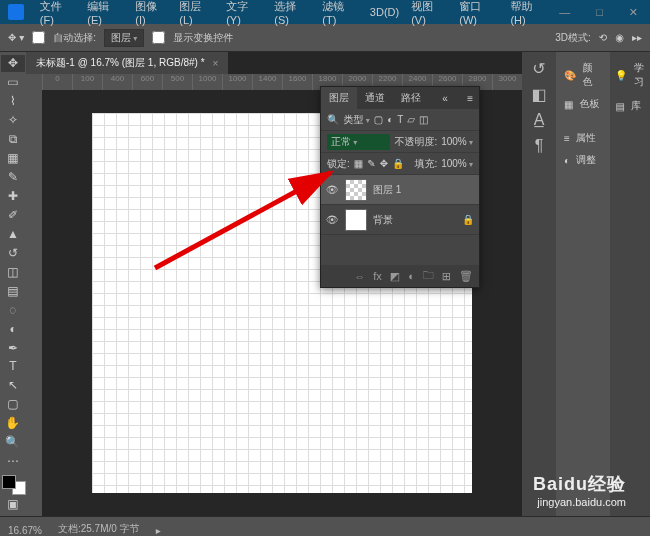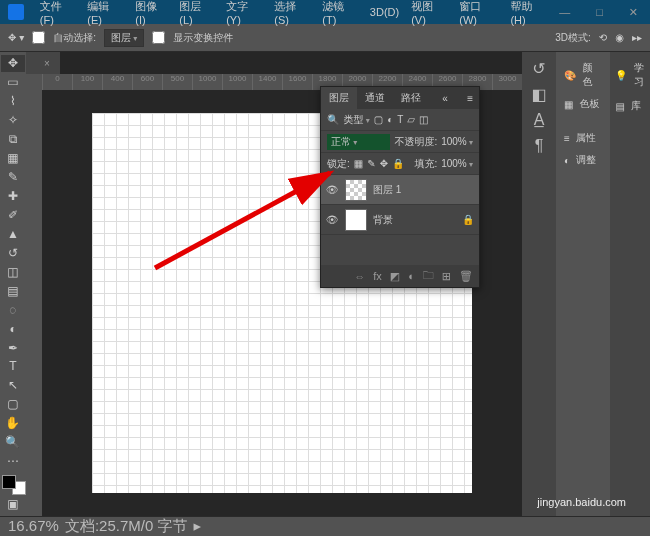--- a/index.html
+++ b/index.html
@@ -31,21 +31,21 @@
     linear-gradient(90deg, #ddd 1px, transparent 1px),
     linear-gradient(#999 1px, transparent 1px),
     linear-gradient(90deg, #999 1px, transparent 1px);
   background-size: 12px 12px, 12px 12px, 60px 60px, 60px 60px;
 }
 .right-panels { width: 145px; background: #535353; display: flex; }
 .collapsed-col { width: 34px; background: #454545; display: flex; flex-direction: column; gap: 6px; padding: 6px 0; align-items: center; }
 .collapsed-col .pi { width: 24px; height: 20px; color: #bbb; display: flex; align-items: center; justify-content: center; }
 .panel-list { flex: 1; display: flex; flex-direction: column; padding: 6px 4px; gap: 2px; }
 .pitem { display: flex; align-items: center; gap: 6px; font-size: 10px; color: #ccc; padding: 3px 4px; }
-.statusbar { height: 20px; background: #525252; display: flex; align-items: flex-start; font-size: 15px; color: #bbb; padding: 0 8px; gap: 6px; border-top: 1px solid #2a2a2a; }
+.statusbar { height: 20px; background: #525252; display: flex; align-items: flex-end; font-size: 10px; color: #bbb; padding: 0 8px; gap: 16px; border-top: 1px solid #2a2a2a; }
 .layers-panel { position: absolute; left: 320px; top: 86px; width: 160px; background: #454545; border: 1px solid #222; font-size: 10px; color: #ccc; box-shadow: 0 2px 8px rgba(0,0,0,0.5); }
 .layers-panel .tabs { display: flex; background: #383838; height: 22px; align-items: center; }
 .layers-panel .tabs span { padding: 0 8px; height: 100%; display: flex; align-items: center; }
 .layers-panel .tabs span.active { background: #454545; }
 .layers-panel .tabs .menu { margin-left: auto; padding: 0 6px; }
 .lp-row { display: flex; align-items: center; height: 22px; padding: 0 6px; gap: 4px; border-bottom: 1px solid #3a3a3a; }
 .layer { display: flex; align-items: center; height: 30px; padding: 0 4px; gap: 6px; border-bottom: 1px solid #3a3a3a; }
 .layer.sel { background: #5a5a5a; }
 .layer .eye { width: 14px; text-align: center; }
 .layer .thumb { width: 22px; height: 22px; border: 1px solid #666; }
@@ -121,20 +121,21 @@
     <div class="tool">⋯</div>
     <div class="swatches">
       <div class="fg"></div>
       <div class="bg"></div>
     </div>
     <div class="tool">▣</div>
   </div>
 
   <div class="canvas-area">
     <div class="tab">
+      <span>未标题-1 @ 16.7% (图层 1, RGB/8#) *</span>
       <span class="x">×</span>
     </div>
     <div class="ruler-h">
       <span>0</span>
       <span>100</span>
       <span>400</span>
       <span>600</span>
       <span>500</span>
       <span>1000</span>
       <span>1000</span>
@@ -259,14 +260,15 @@
 <svg class="arrow" width="220" height="120">
   <defs>
       <marker id="ah" markerWidth="10" markerHeight="10" refX="8" refY="3" orient="auto">
         <path d="M0,0 L0,6 L9,3 z" fill="#e30000"></path>
       </marker>
     </defs>
   <line x1="10" y1="110" x2="185" y2="15" stroke="#e30000" stroke-width="5" marker-end="url(#ah)"></line>
 </svg>
 
 <div class="watermark">
+  <div class="big">Baidu经验</div>
   <div>jingyan.baidu.com</div>
 </div>
 
 </body></html>

